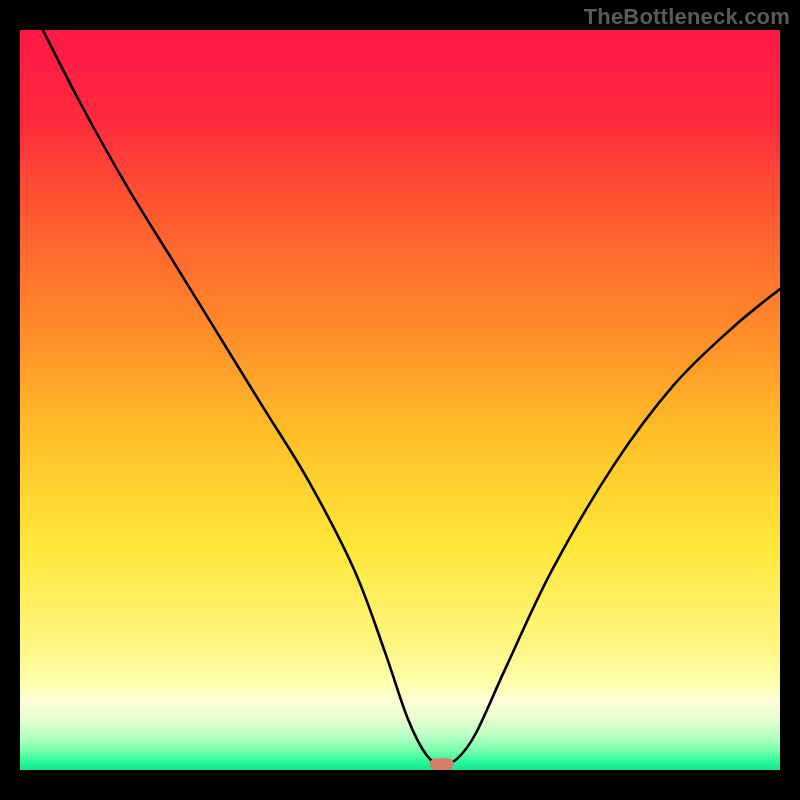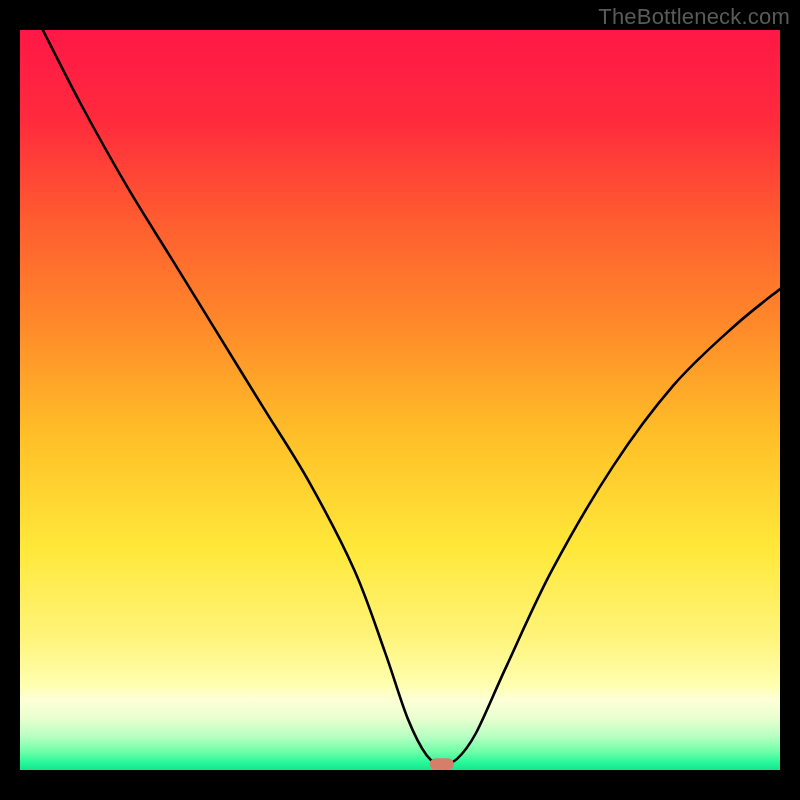--- a/index.html
+++ b/index.html
@@ -16,21 +16,21 @@
     width: 800px;
     height: 800px;
     background: #000;
   }
   .watermark {
     position: absolute;
     top: 4px;
     right: 10px;
     color: #5a5a5a;
     font-size: 22px;
-    font-weight: 400;
+    font-weight: 700;
     letter-spacing: 0.2px;
     z-index: 10;
   }
   .plot-area {
     position: absolute;
     left: 20px;
     top: 30px;
     width: 760px;
     height: 740px;
     overflow: hidden;

